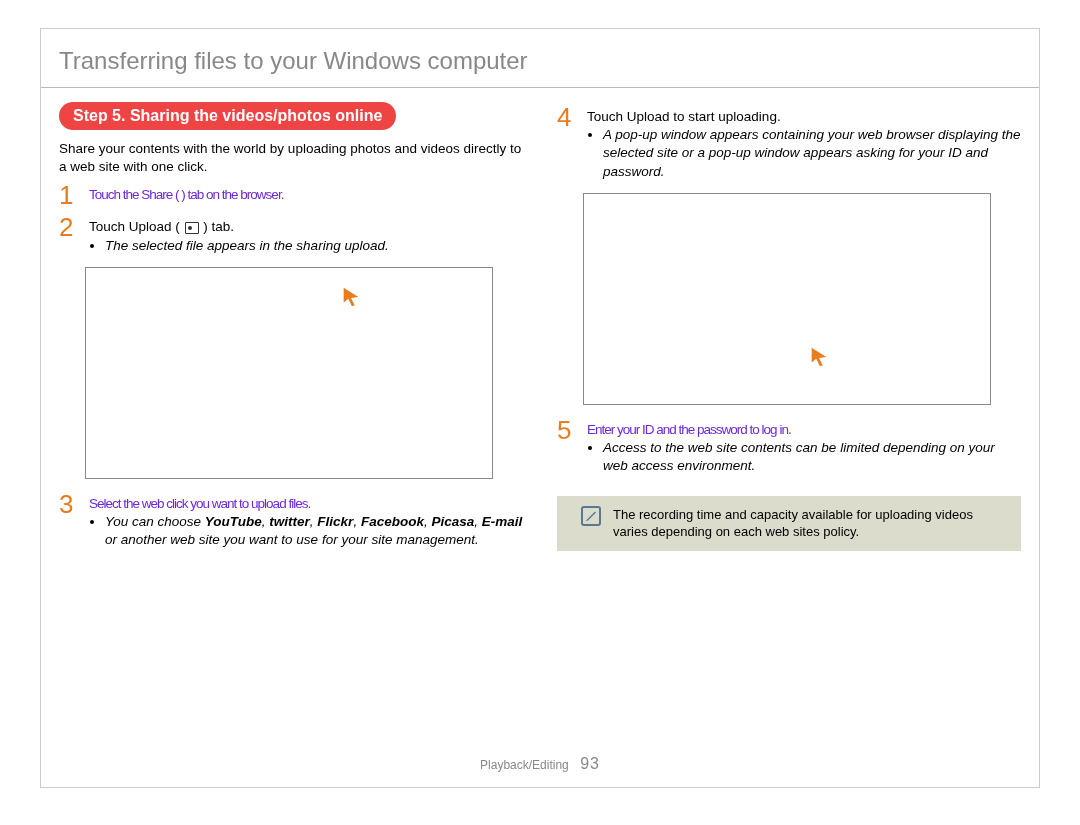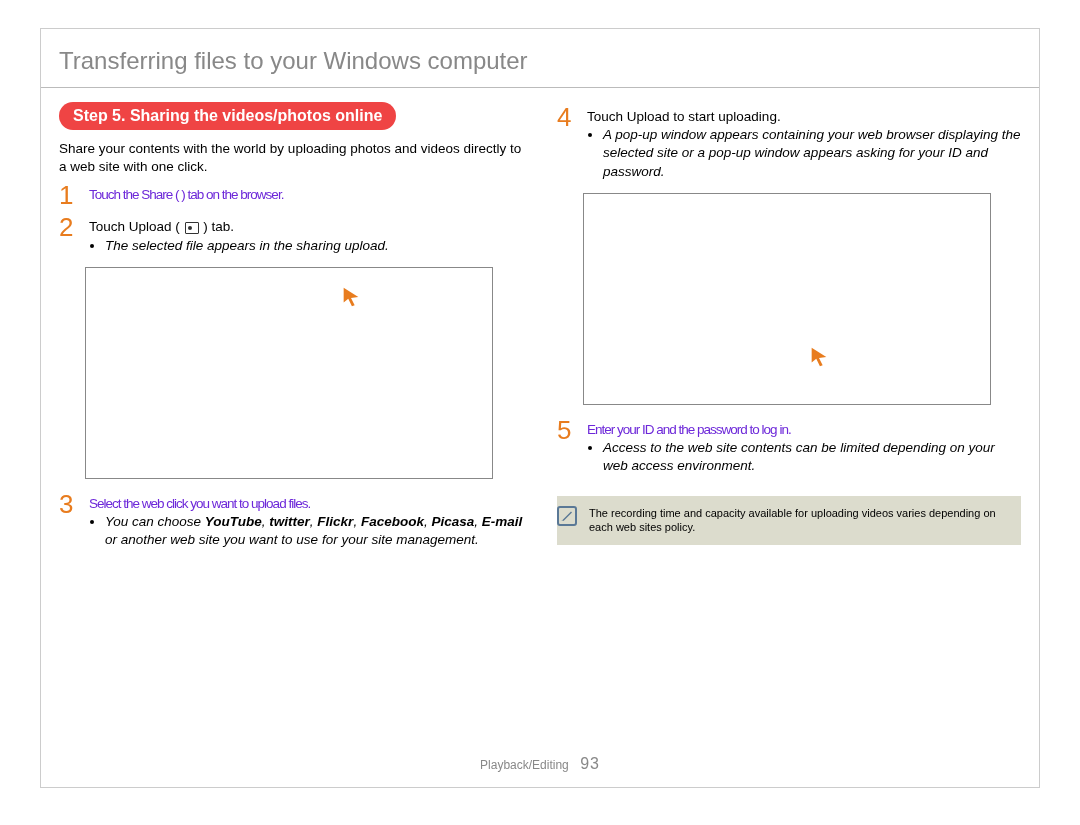--- a/index.html
+++ b/index.html
@@ -60,23 +60,23 @@
   }
   .cursor-icon {
     position: absolute;
     width: 22px; height: 26px;
     color: #e87c1e;
   }
   .note-box {
     display: flex;
     gap: 12px;
     background: #dcdccd;
-    padding: 10px 0;
+    padding: 10px 24px;
     margin-top: 18px;
-    font-size: 11px;
+    font-size: 13px;
     line-height: 1.35;
   }
   .note-icon {
     width: 20px; height: 20px;
     flex-shrink: 0;
     border: 2px solid #5a7896;
     color: #5a7896;
     border-radius: 3px;
     display: flex; align-items: center; justify-content: center;
   }

